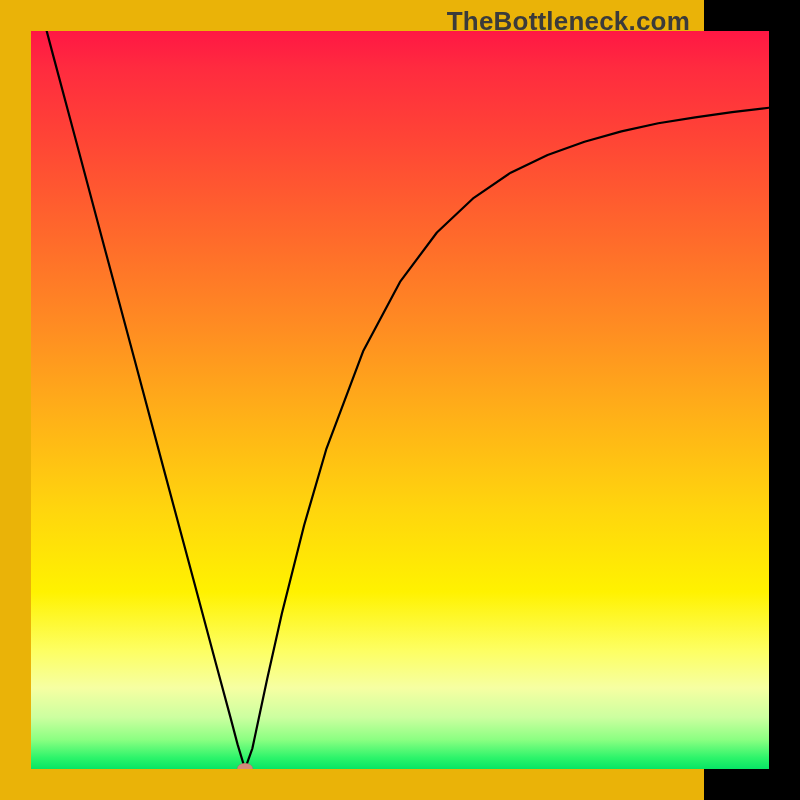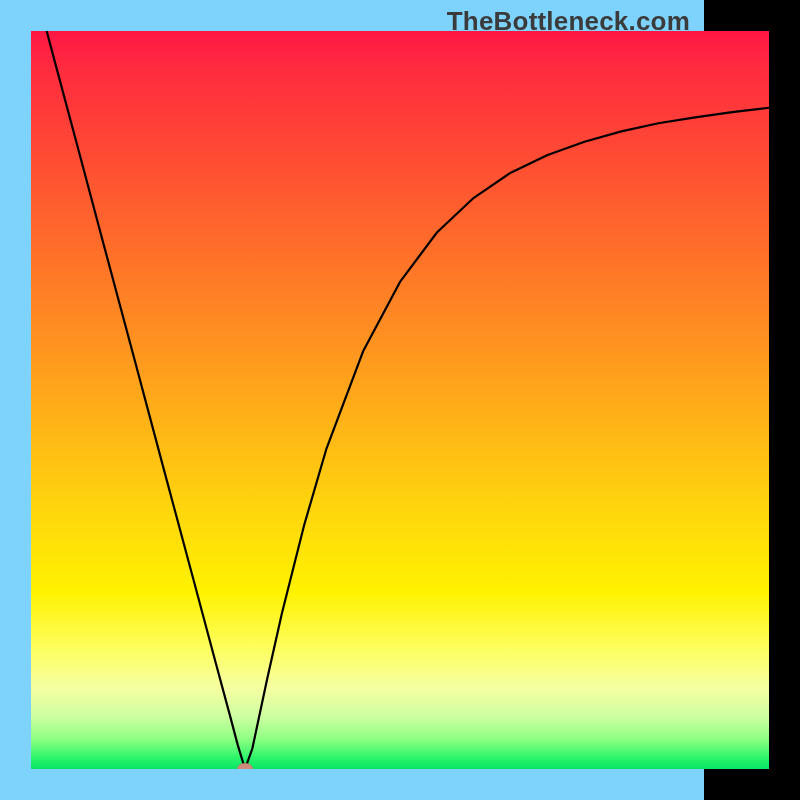--- a/index.html
+++ b/index.html
@@ -8,21 +8,21 @@
     width: 800px;
     height: 800px;
     background: #000;
     overflow: hidden;
     font-family: Arial, Helvetica, sans-serif;
   }
   .frame {
     position: relative;
     width: 704px;
     height: 800px;
-    background: #7dd3fc;
+    background: #eab308;
   }
   .watermark {
     position: absolute;
     top: 6px;
     right: 14px;
     color: #3b3b3b;
     font-size: 26px;
     font-weight: 600;
     letter-spacing: 0.2px;
     user-select: none;

